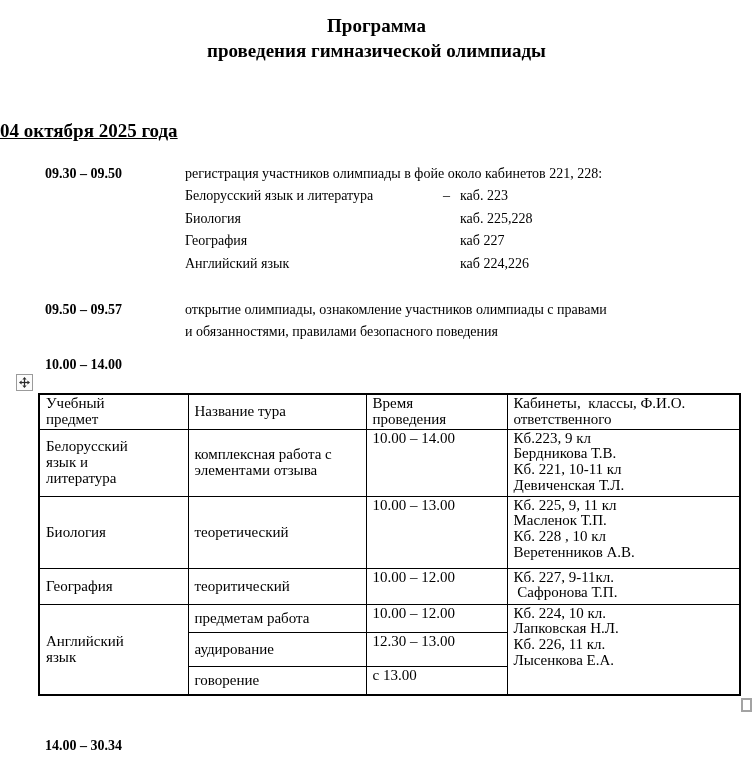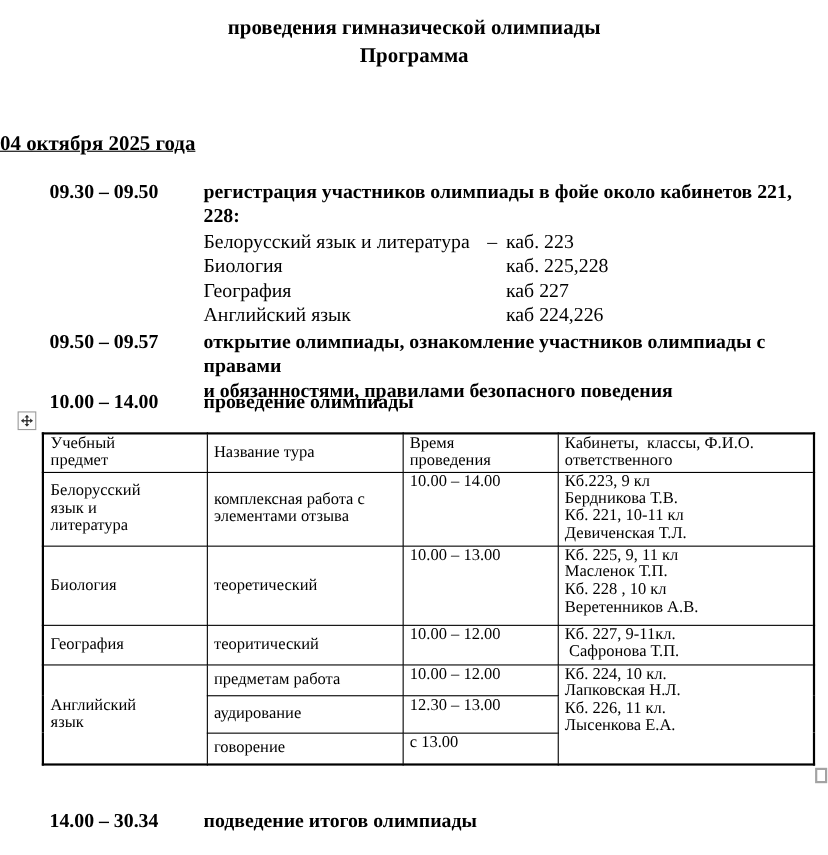--- a/index.html
+++ b/index.html
@@ -4,24 +4,24 @@
 <style>
   * { margin:0; padding:0; box-sizing:border-box; }
   html, body { width:753px; height:777px; background:#fff; }
   body { position:relative; font-family:"Liberation Serif", serif; color:#000; overflow:hidden; }
 
   .title-block { position:absolute; top:14px; left:0; width:753px; text-align:center;
                  font-weight:bold; font-size:19px; line-height:24.6px; }
   .date-line   { position:absolute; top:120px; left:0; width:753px; text-align:left;
                  font-weight:bold; font-size:19px; text-decoration:underline; }
 
-  .entry { position:absolute; left:45px; display:flex; font-size:18px; line-height:22.4px; }
+  .entry { position:absolute; left:45px; display:flex; font-size:14px; line-height:22.4px; }
   .entry .time { width:140px; flex:none; font-weight:bold; }
   .entry .content { width:563px; }
-  .pre { white-space:pre-line;font-weight:bold; }
+  .pre { white-space:pre-line; }
   #entry-1 { top:163px; }
   #entry-2 { top:299px; }
   #entry-3 { top:354px; }
   #entry-4 { top:735px; }
   .room-row { display:flex; }
   .room-subject { width:258px; flex:none; }
   .room-dash { width:17px; flex:none; }
 
   .move-handle { position:absolute; left:16px; top:374px; width:17px; height:17px;
                  border:1px solid #9b9b9b; background:#fcfcfc;
@@ -36,22 +36,22 @@
                    white-space:pre-line; overflow:hidden; }
   .va-t { vertical-align:top; }
   .va-m { vertical-align:middle; }
 </style>
 </head>
 <body>
 
 <div>
 
   <div class="title-block">
+    <div>Программа</div>
     <div>проведения гимназической олимпиады</div>
-    <div>Программа</div>
   </div>
 
   <div class="date-line">04 октября 2025 года</div>
 
   <div class="entry" id="entry-1">
     <div class="time">09.30 – 09.50</div>
     <div class="content">
       <div class="pre">регистрация участников олимпиады в фойе около кабинетов 221, 228:</div>
       <div class="room-row">
         <span class="room-subject">Белорусский язык и литература</span>
@@ -77,21 +77,20 @@
   </div>
 
   <div class="entry" id="entry-2">
     <div class="time">09.50 – 09.57</div>
     <div class="content pre">открытие олимпиады, ознакомление участников олимпиады с правами
 и обязанностями, правилами безопасного поведения</div>
   </div>
 
   <div class="entry" id="entry-3">
     <div class="time">10.00 – 14.00</div>
-    <div class="content pre">проведение олимпиады</div>
   </div>
 
   <div class="move-handle">
     <svg width="11" height="11" viewBox="0 0 11 11">
       <g fill="#2a2a2a">
         <polygon points="5.5,0 3.4,2.6 7.6,2.6"></polygon>
         <polygon points="5.5,11 3.4,8.4 7.6,8.4"></polygon>
         <polygon points="0,5.5 2.6,3.4 2.6,7.6"></polygon>
         <polygon points="11,5.5 8.4,3.4 8.4,7.6"></polygon>
         <rect x="4.9" y="2.2" width="1.2" height="6.6"></rect>
@@ -163,16 +162,15 @@
       <td class="va-m">говорение</td>
       <td class="va-t">с 13.00</td>
     </tr>
   </tbody>
     </table>
 
   <div class="resize-handle"></div>
 
   <div class="entry" id="entry-4">
     <div class="time">14.00 – 30.34</div>
-    <div class="content pre">подведение итогов олимпиады</div>
   </div>
 
 </div>
 
 </body></html>

